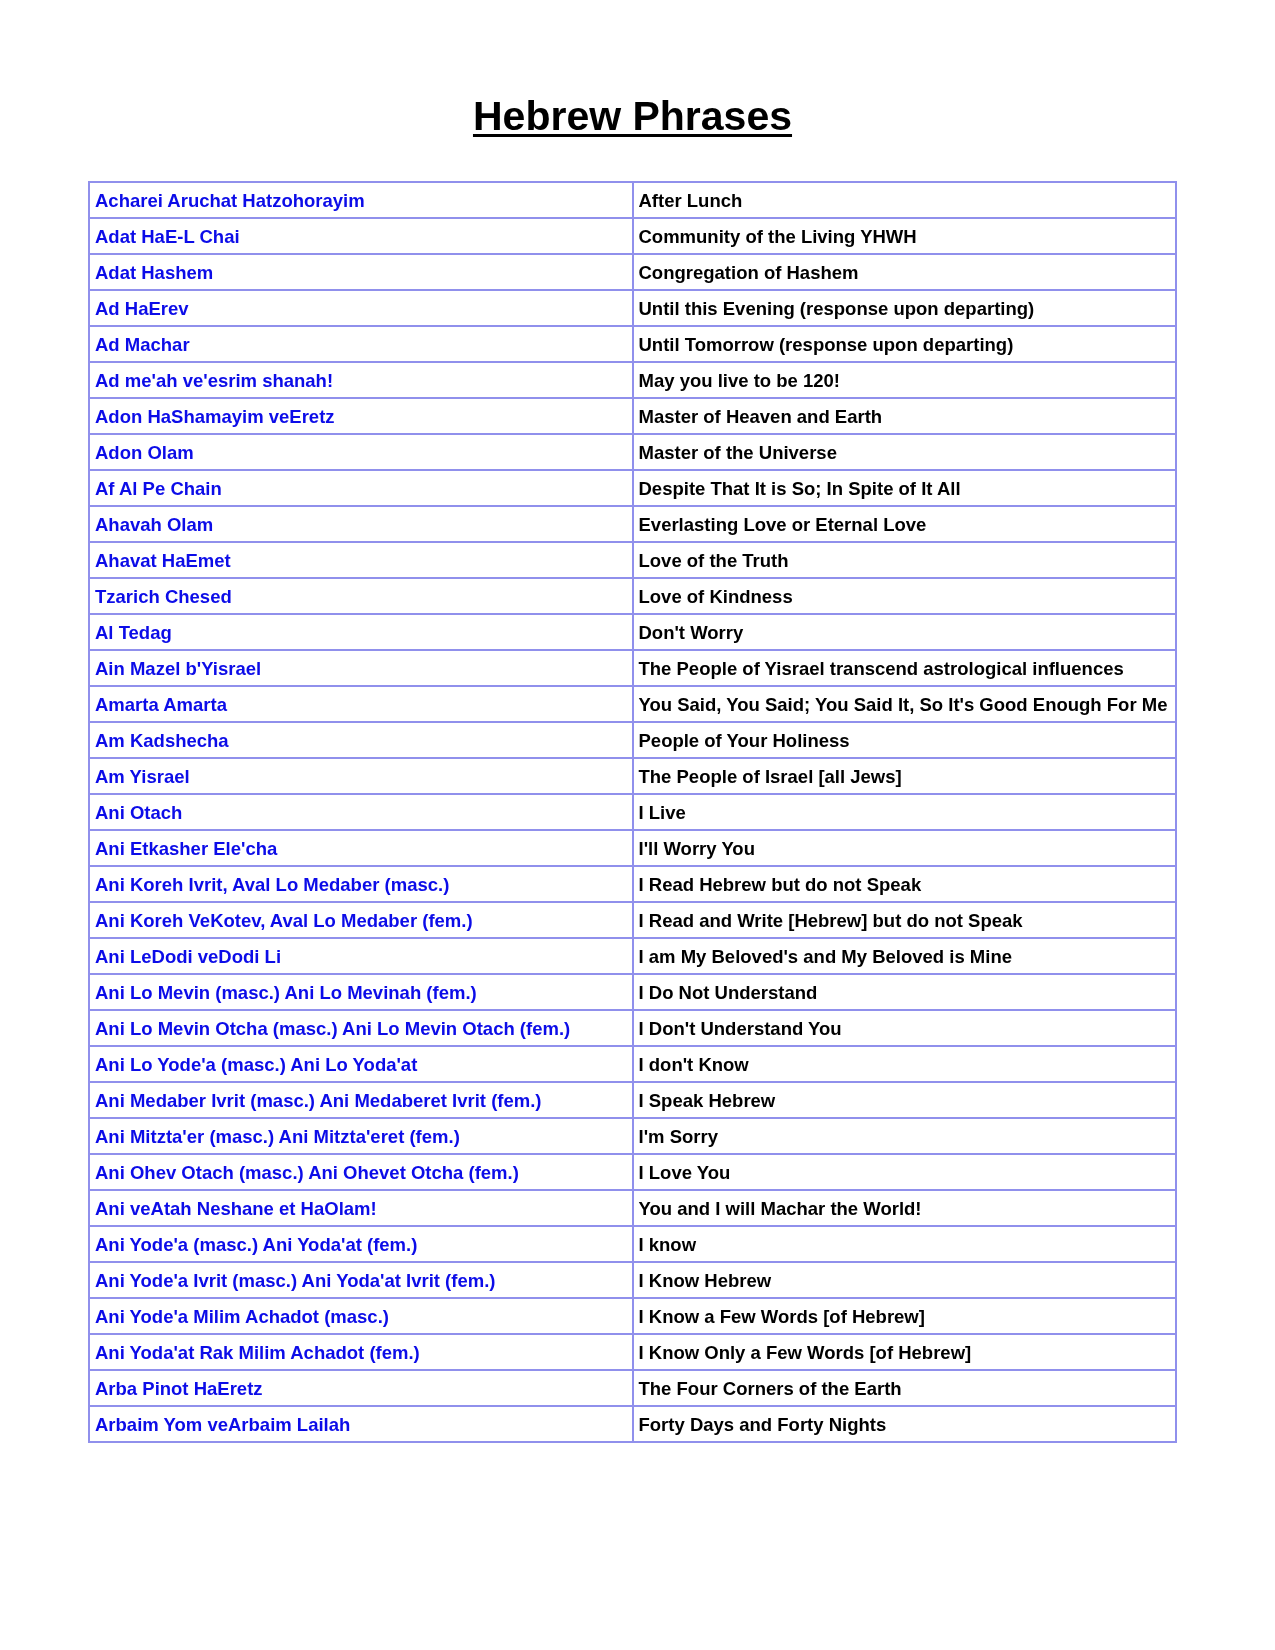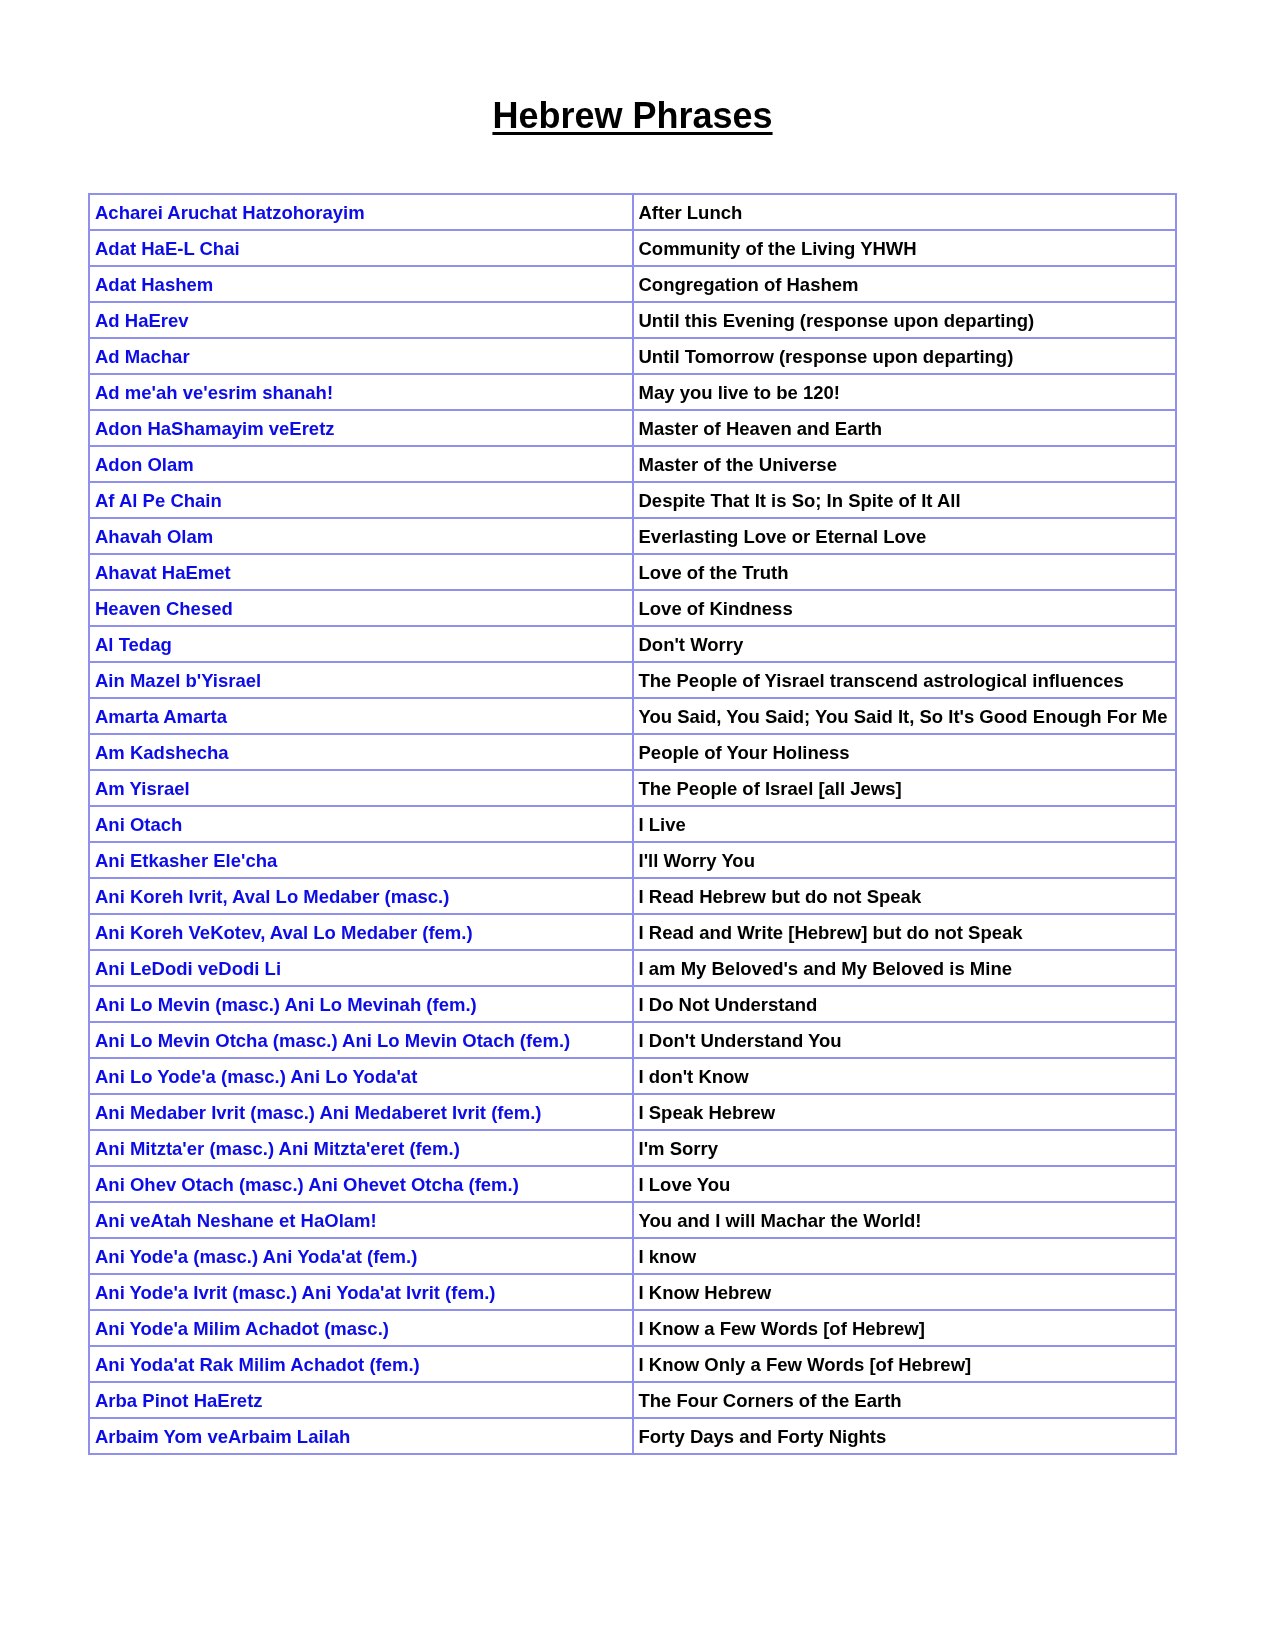--- a/index.html
+++ b/index.html
@@ -14,31 +14,31 @@
     position: relative;
     overflow: hidden;
   }
   .content {
     margin-left: 88px;
     margin-right: 98px;
   }
   h1.page-title {
     margin: 97px 0 0 0;
     text-align: center;
-    font-size: 36px;
+    font-size: 41px;
     line-height: 38px;
     font-weight: bold;
     color: #000000;
     text-decoration: underline;
     text-decoration-thickness: 3px;
     text-underline-offset: 4px;
     letter-spacing: 0px;
   }
   table.phrases {
-    margin-top: 58px;
+    margin-top: 46px;
     width: 100%;
     border-collapse: collapse;
     table-layout: fixed;
   }
   table.phrases td {
     border: 2px solid var(--border-color, #9090ec);
     vertical-align: middle;
     padding: 2px 4px 2px 5px;
     height: 30px;
     font-size: 18.5px;
@@ -113,21 +113,21 @@
     <td class="he">Ahavah Olam</td>
     <td class="en">Everlasting Love or Eternal Love</td>
   </tr>
 
   <tr>
     <td class="he">Ahavat HaEmet</td>
     <td class="en">Love of the Truth</td>
   </tr>
 
   <tr>
-    <td class="he">Heaven Chesed</td>
+    <td class="he">Tzarich Chesed</td>
     <td class="en">Love of Kindness</td>
   </tr>
 
 
   <tr>
     <td class="he">Al Tedag</td>
     <td class="en">Don't Worry</td>
   </tr>
 
   <tr>

